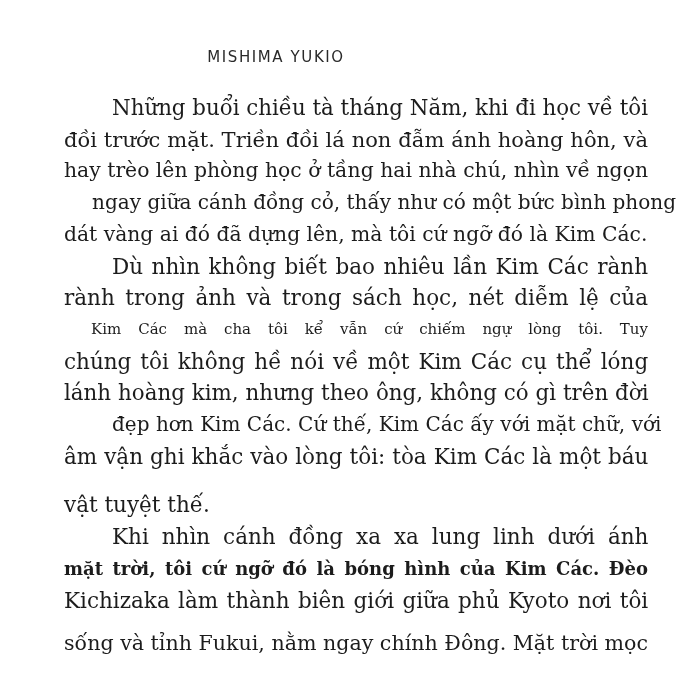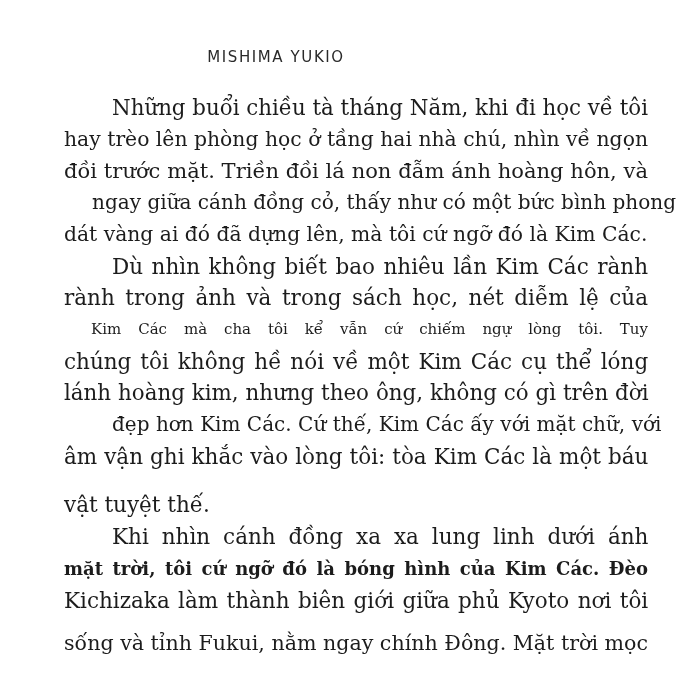--- a/index.html
+++ b/index.html
@@ -25,22 +25,22 @@
   .line.indent { padding-left: 48px; }
 </style>
 </head>
 <body>
 
 <div class="header">MISHIMA YUKIO</div>
 
 <div class="body-text">
   <div>
     <span class="line indent" style="display: block; font-size: 21.3407px;">Những buổi chiều tà tháng Năm, khi đi học về tôi</span>
+    <span class="line" style="display: block; font-size: 21.0671px; word-spacing: 0.0909091px;">đồi trước mặt. Triền đồi lá non đẫm ánh hoàng hôn, và</span>
     <span class="line" style="display: block; font-size: 20.3501px;">hay trèo lên phòng học ở tầng hai nhà chú, nhìn về ngọn</span>
-    <span class="line" style="display: block; font-size: 21.0671px; word-spacing: 0.0909091px;">đồi trước mặt. Triền đồi lá non đẫm ánh hoàng hôn, và</span>
     <span class="line" style="display: block; font-size: 20.0575px; margin-left: 28px;">ngay giữa cánh đồng cỏ, thấy như có một bức bình phong</span>
     <span class="line last" style="display: block; font-size: 20.3172px;">dát vàng ai đó đã dựng lên, mà tôi cứ ngỡ đó là Kim Các.</span>
   </div>
   <div>
     <span class="line indent" style="display: block; word-spacing: 1.66667px;">Dù nhìn không biết bao nhiêu lần Kim Các rành</span>
     <span class="line" style="display: block; word-spacing: 3.7px;">rành trong ảnh và trong sách học, nét diễm lệ của</span>
     <span class="line" style="display: block; font-size: 15px; margin-left: 27px;">Kim Các mà cha tôi kể vẫn cứ chiếm ngự lòng tôi. Tuy</span>
     <span class="line" style="display: block; word-spacing: 2.18182px;">chúng tôi không hề nói về một Kim Các cụ thể lóng</span>
     <span class="line" style="display: block; font-size: 21.3901px; word-spacing: 0.1px;">lánh hoàng kim, nhưng theo ông, không có gì trên đời</span>
     <span class="line" style="display: block; font-size: 20px; word-spacing: 0.0833333px; margin-left: 48px;">đẹp hơn Kim Các. Cứ thế, Kim Các ấy với mặt chữ, với</span>

